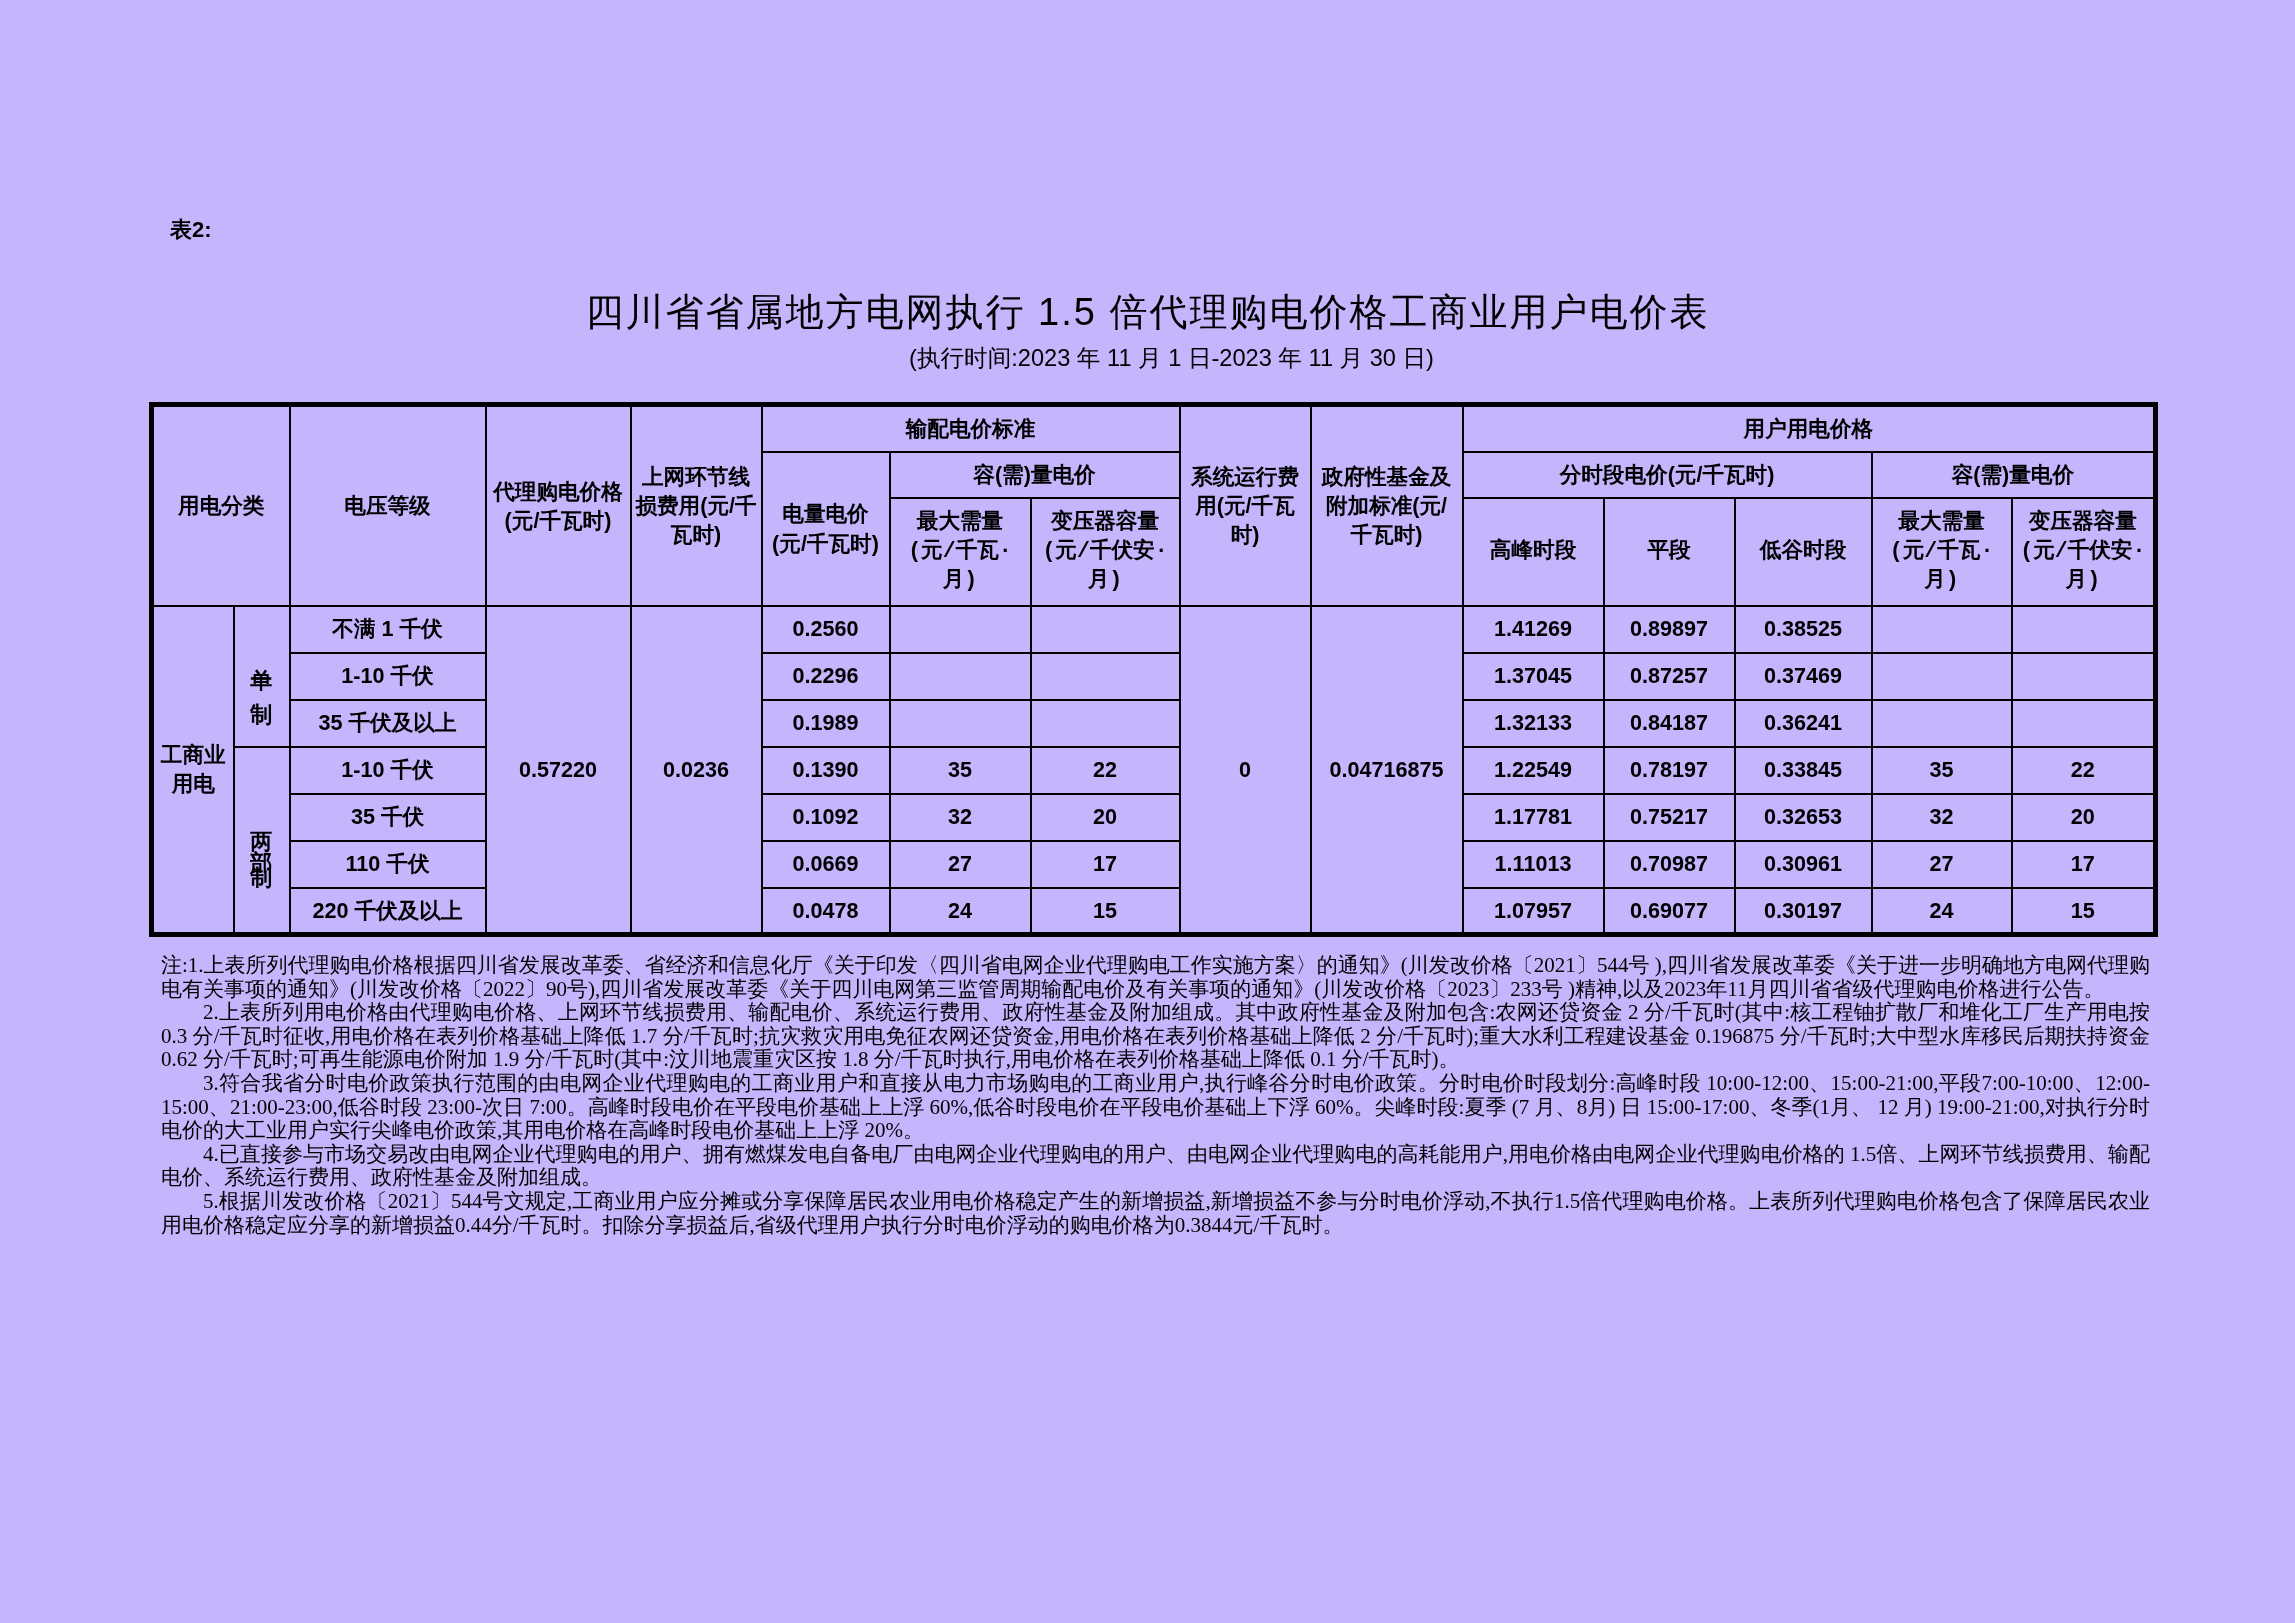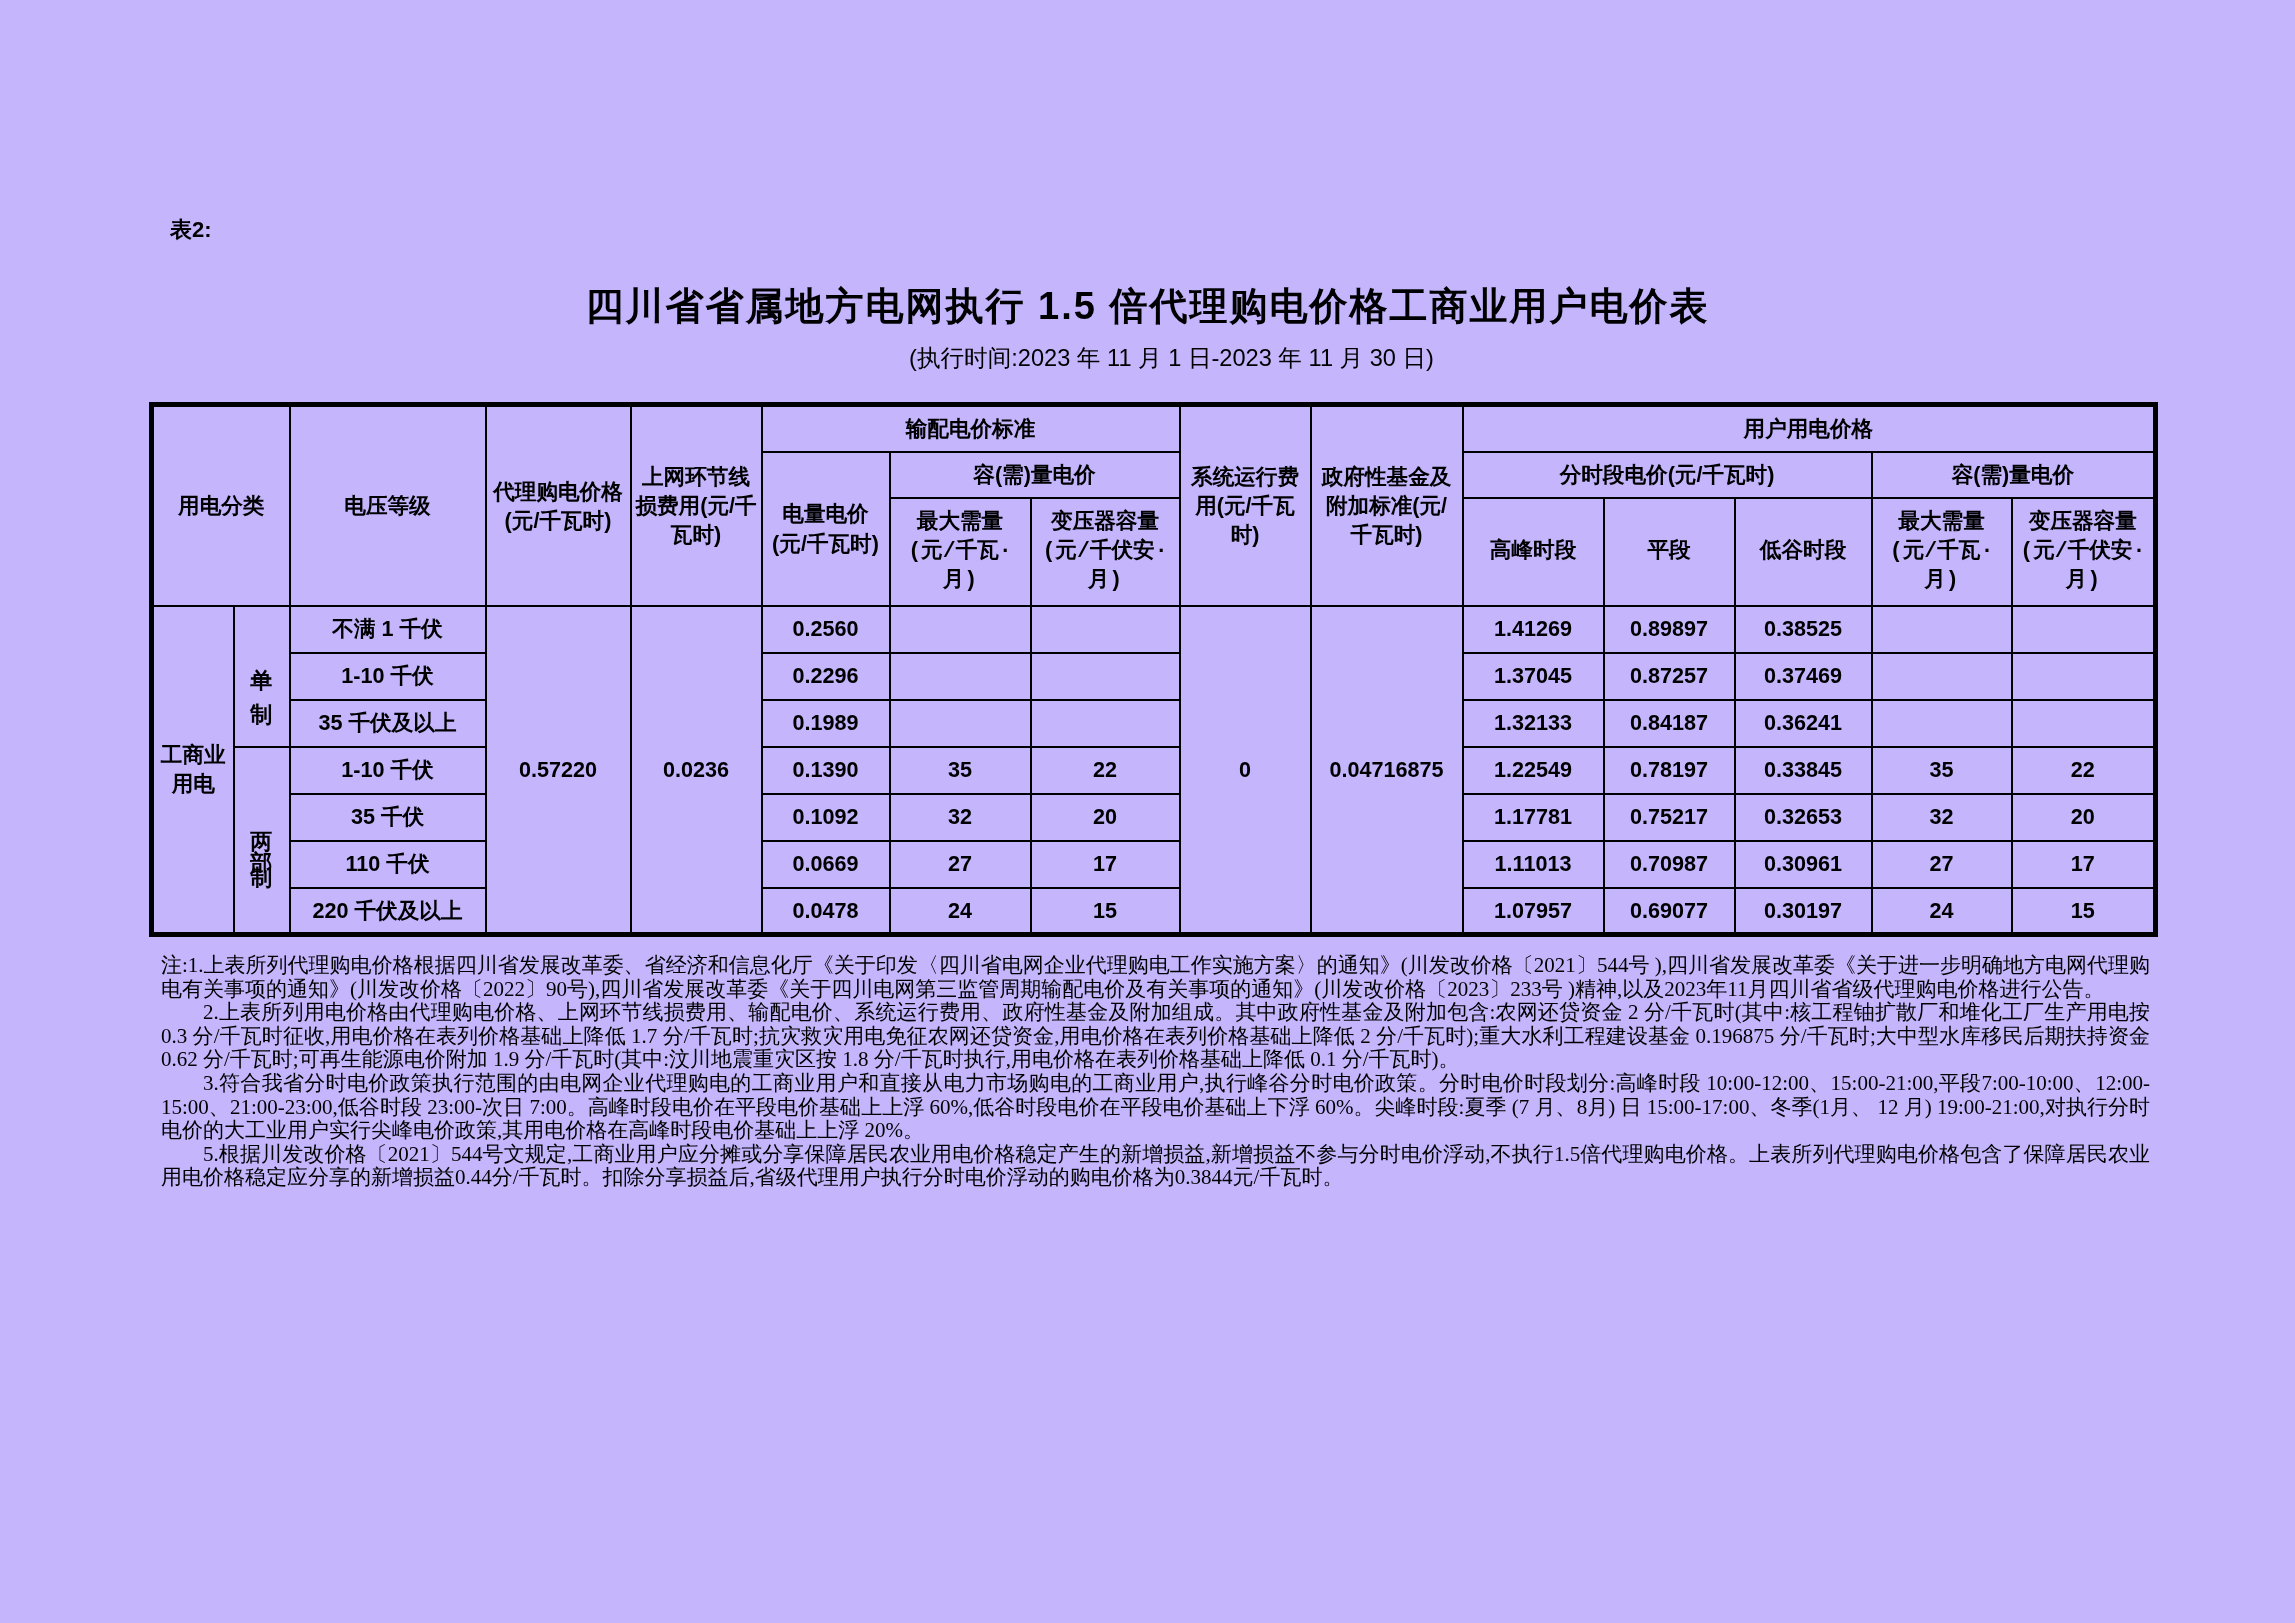--- a/index.html
+++ b/index.html
@@ -19,25 +19,25 @@
   .table-label {
     position: absolute;
     left: 170px;
     top: 215px;
     font-size: 22px;
     font-weight: bold;
   }
   .doc-title {
     position: absolute;
     left: 0;
-    top: 281px;
+    top: 287px;
     width: 100%;
     text-align: center;
     font-size: 38px;
-    font-weight: bold;
+    font-weight: normal;
     letter-spacing: 2px;
   }
   .doc-subtitle {
     position: absolute;
     left: 0;
     top: 342px;
     width: 100%;
     text-align: center;
     font-size: 23.6px;
     font-weight: normal;
@@ -238,17 +238,18 @@
       <td>24</td>
       <td>15</td>
     </tr>
   </tbody>
     </table>
 
   <div class="notes">
     <p>注:1.上表所列代理购电价格根据四川省发展改革委、省经济和信息化厅《关于印发〈四川省电网企业代理购电工作实施方案〉的通知》(川发改价格〔2021〕544号 ),四川省发展改革委《关于进一步明确地方电网代理购电有关事项的通知》(川发改价格〔2022〕90号),四川省发展改革委《关于四川电网第三监管周期输配电价及有关事项的通知》(川发改价格〔2023〕233号 )精神,以及2023年11月四川省省级代理购电价格进行公告。</p>
     <p class="indent">2.上表所列用电价格由代理购电价格、上网环节线损费用、输配电价、系统运行费用、政府性基金及附加组成。其中政府性基金及附加包含:农网还贷资金 2 分/千瓦时(其中:核工程铀扩散厂和堆化工厂生产用电按 0.3 分/千瓦时征收,用电价格在表列价格基础上降低 1.7 分/千瓦时;抗灾救灾用电免征农网还贷资金,用电价格在表列价格基础上降低 2 分/千瓦时);重大水利工程建设基金 0.196875 分/千瓦时;大中型水库移民后期扶持资金 0.62 分/千瓦时;可再生能源电价附加 1.9 分/千瓦时(其中:汶川地震重灾区按 1.8 分/千瓦时执行,用电价格在表列价格基础上降低 0.1 分/千瓦时)。</p>
     <p class="indent">3.符合我省分时电价政策执行范围的由电网企业代理购电的工商业用户和直接从电力市场购电的工商业用户,执行峰谷分时电价政策。分时电价时段划分:高峰时段 10:00-12:00、15:00-21:00,平段7:00-10:00、12:00-15:00、21:00-23:00,低谷时段 23:00-次日 7:00。高峰时段电价在平段电价基础上上浮 60%,低谷时段电价在平段电价基础上下浮 60%。尖峰时段:夏季 (7 月、8月) 日 15:00-17:00、冬季(1月、 12 月) 19:00-21:00,对执行分时电价的大工业用户实行尖峰电价政策,其用电价格在高峰时段电价基础上上浮 20%。</p>
+    <p class="indent">4.已直接参与市场交易改由电网企业代理购电的用户、拥有燃煤发电自备电厂由电网企业代理购电的用户、由电网企业代理购电的高耗能用户,用电价格由电网企业代理购电价格的 1.5倍、上网环节线损费用、输配电价、系统运行费用、政府性基金及附加组成。</p>
     <p class="indent">5.根据川发改价格〔2021〕544号文规定,工商业用户应分摊或分享保障居民农业用电价格稳定产生的新增损益,新增损益不参与分时电价浮动,不执行1.5倍代理购电价格。上表所列代理购电价格包含了保障居民农业用电价格稳定应分享的新增损益0.44分/千瓦时。扣除分享损益后,省级代理用户执行分时电价浮动的购电价格为0.3844元/千瓦时。</p>
   </div>
 
 </div>
 
 
 </body></html>

